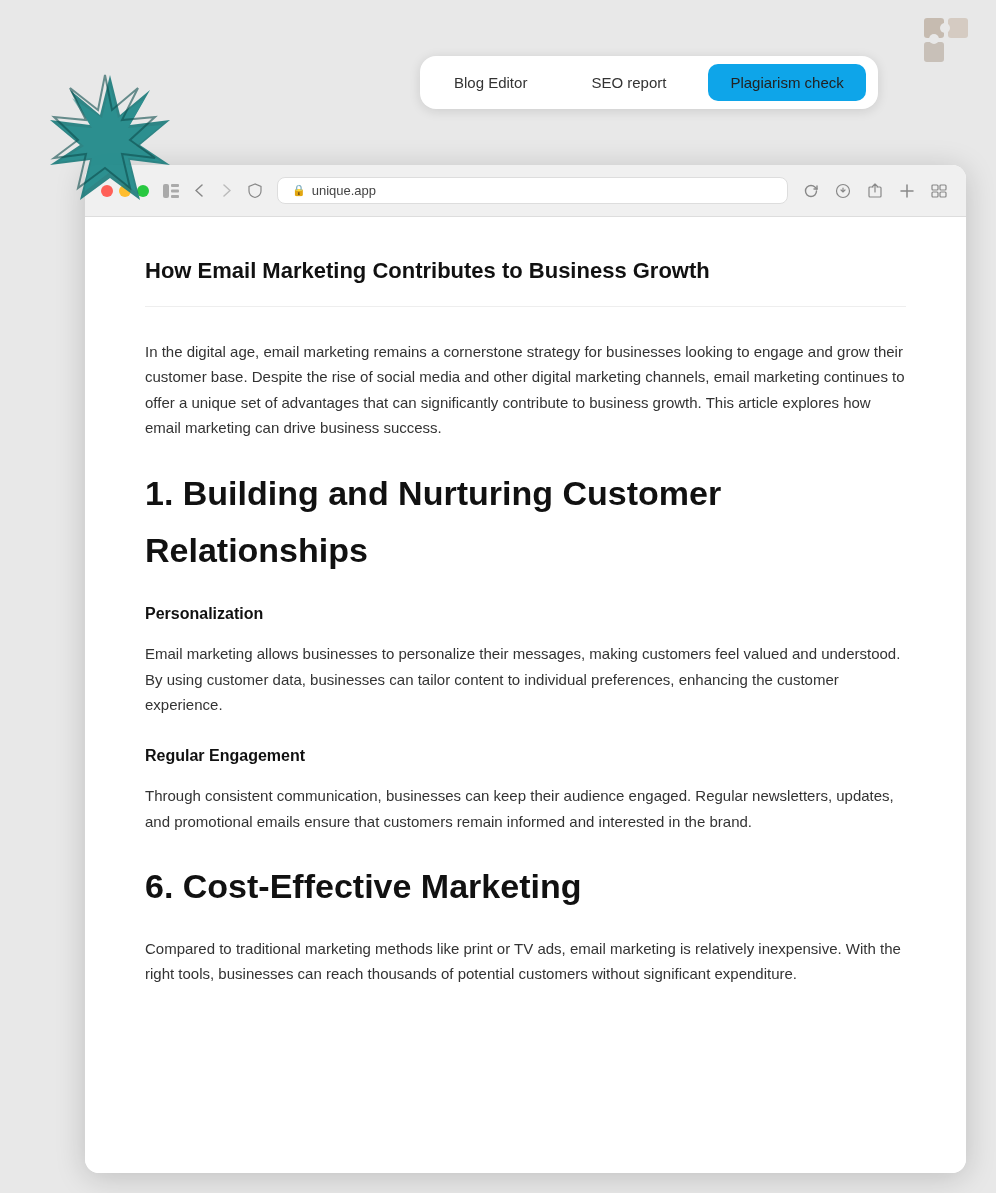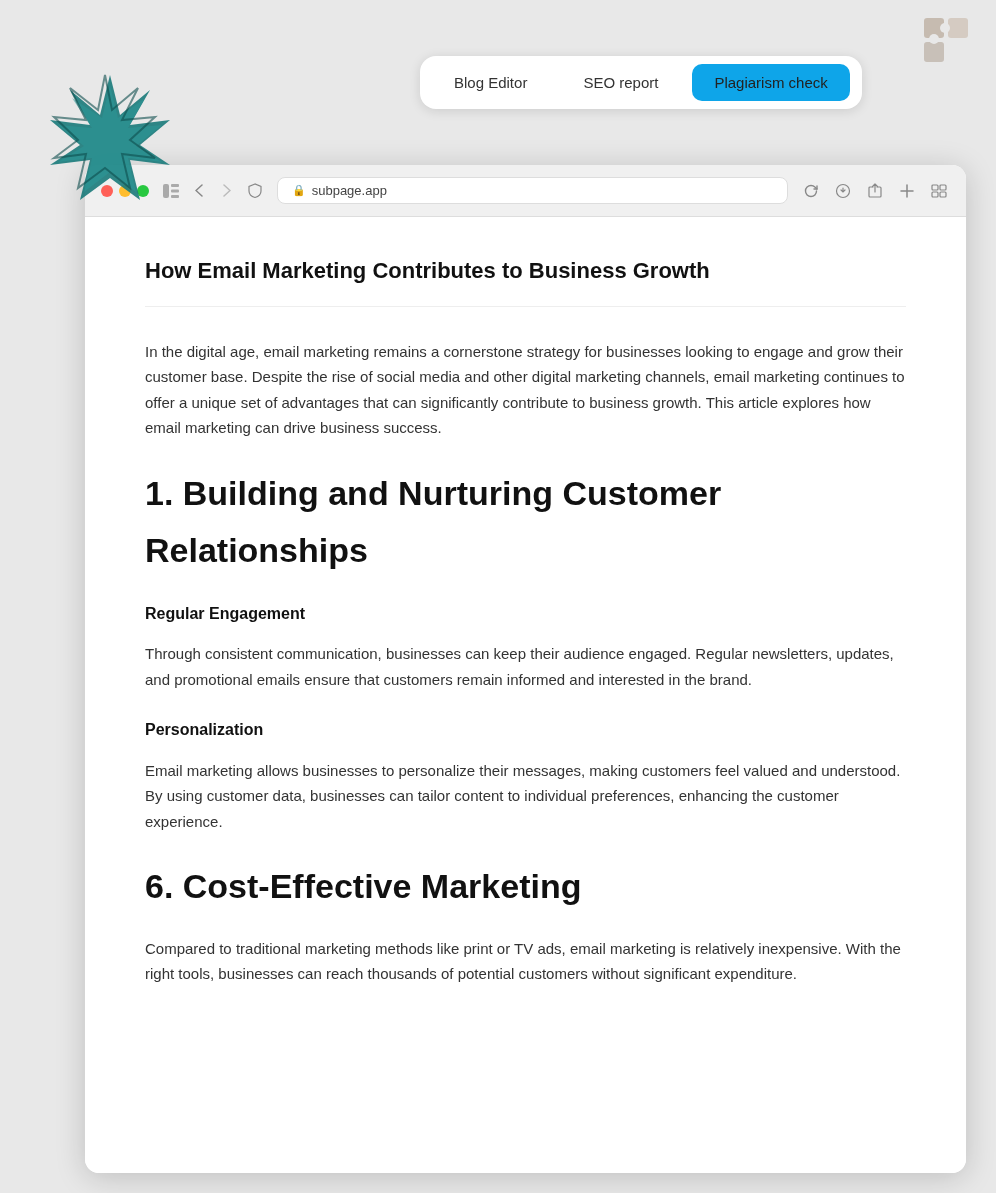--- a/index.html
+++ b/index.html
@@ -32,21 +32,21 @@
       height: 60px;
       z-index: 10;
     }
 
     
     .tab-bar {
       position: absolute;
       top: 56px;
       left: 420px;
       display: flex;
-      gap: 12px;
+      gap: 20px;
       background: #fff;
       border-radius: 16px;
       padding: 8px 12px;
       box-shadow: 0 2px 12px rgba(0,0,0,0.12);
       z-index: 20;
     }
 
     .tab-item {
       padding: 10px 22px;
       border-radius: 10px;
@@ -268,21 +268,21 @@
       </div>
       <div class="browser-btn">
         <svg width="14" height="16" viewBox="0 0 14 16" fill="none">
           <path d="M7 1L1 3.5V8c0 3 2.5 5.5 6 6.5 3.5-1 6-3.5 6-6.5V3.5L7 1z" stroke="#888" stroke-width="1.2" fill="none"></path>
         </svg>
       </div>
     </div>
 
     <div class="address-bar">
       <span class="lock-icon">🔒</span>
-      <span>subpage.app</span>
+      <span>unique.app</span>
     </div>
 
     <div class="browser-actions">
       <div class="browser-action-btn">
         <svg width="16" height="16" viewBox="0 0 16 16" fill="none">
           <path d="M13.5 8A5.5 5.5 0 1 1 8 2.5c1.5 0 2.9.6 3.9 1.6L14 6" stroke="#888" stroke-width="1.4" stroke-linecap="round"></path>
           <path d="M11 6h3V3" stroke="#888" stroke-width="1.4" stroke-linecap="round" stroke-linejoin="round"></path>
         </svg>
       </div>
       <div class="browser-action-btn">
@@ -318,28 +318,28 @@
     <h1 class="article-title">How Email Marketing Contributes to Business Growth</h1>
 
     <div class="article-body">
 
       <p>In the digital age, email marketing remains a cornerstone strategy for businesses looking to engage and grow their customer base. Despite the rise of social media and other digital marketing channels, email marketing continues to offer a unique set of advantages that can significantly contribute to business growth. This article explores how email marketing can drive business success.</p>
 
       <div class="section">
         <h2>1. Building and Nurturing Customer Relationships</h2>
 
         <div>
+          <h3>Personalization</h3>
+          <p>Email marketing allows businesses to personalize their messages, making customers feel valued and understood. By using customer data, businesses can tailor content to individual preferences, enhancing the customer experience.</p>
+        </div>
+
+        <div>
           <h3>Regular Engagement</h3>
           <p>Through consistent communication, businesses can keep their audience engaged. Regular newsletters, updates, and promotional emails ensure that customers remain informed and interested in the brand.</p>
         </div>
-
-        <div>
-          <h3>Personalization</h3>
-          <p>Email marketing allows businesses to personalize their messages, making customers feel valued and understood. By using customer data, businesses can tailor content to individual preferences, enhancing the customer experience.</p>
-        </div>
       </div>
 
       <div class="section">
         <h2>6. Cost-Effective Marketing</h2>
 
         <div>
           <p>Compared to traditional marketing methods like print or TV ads, email marketing is relatively inexpensive. With the right tools, businesses can reach thousands of potential customers without significant expenditure.</p>
         </div>
       </div>
 

